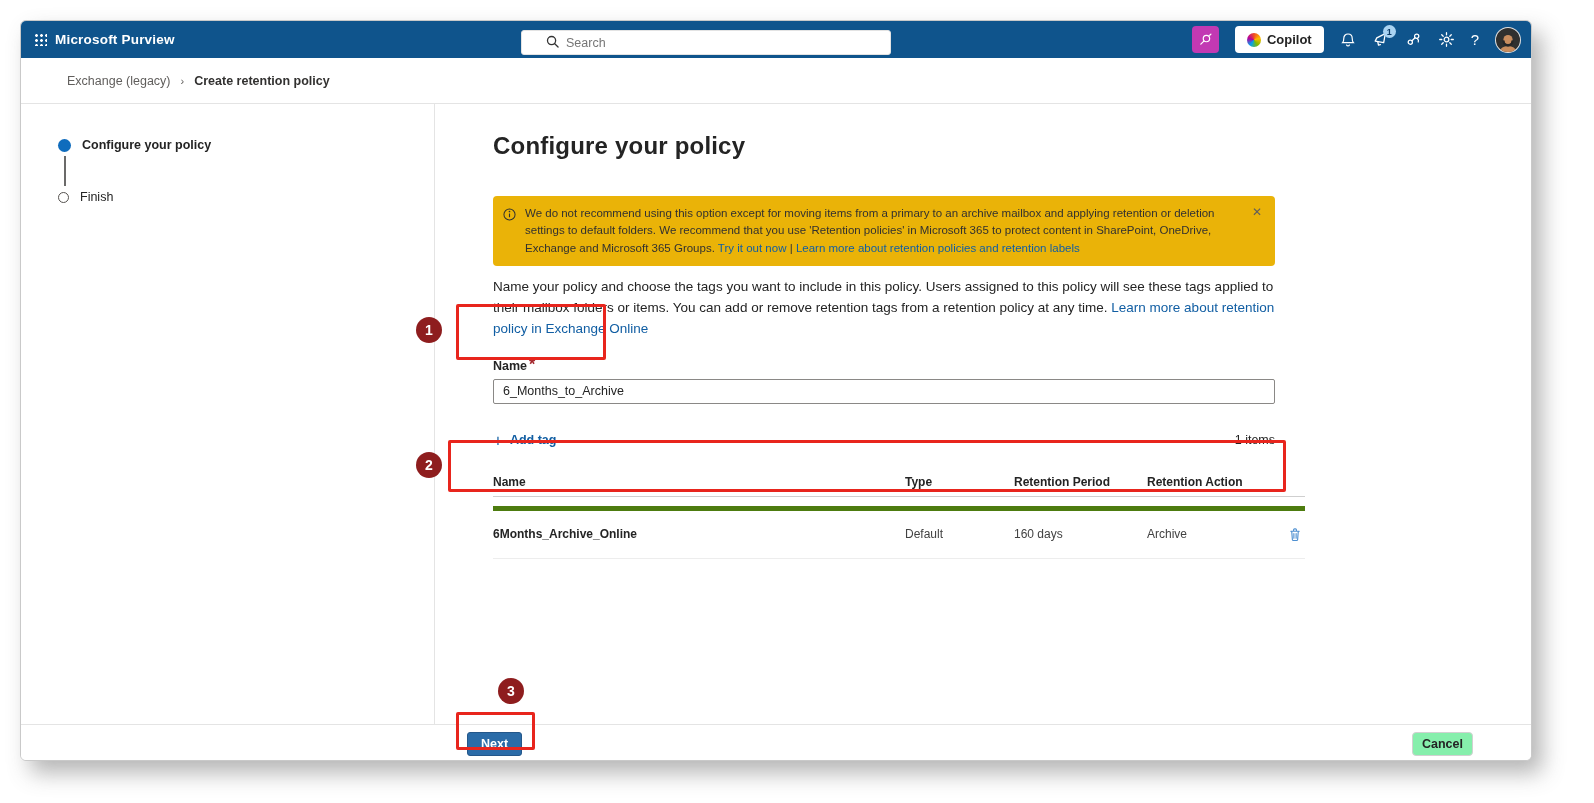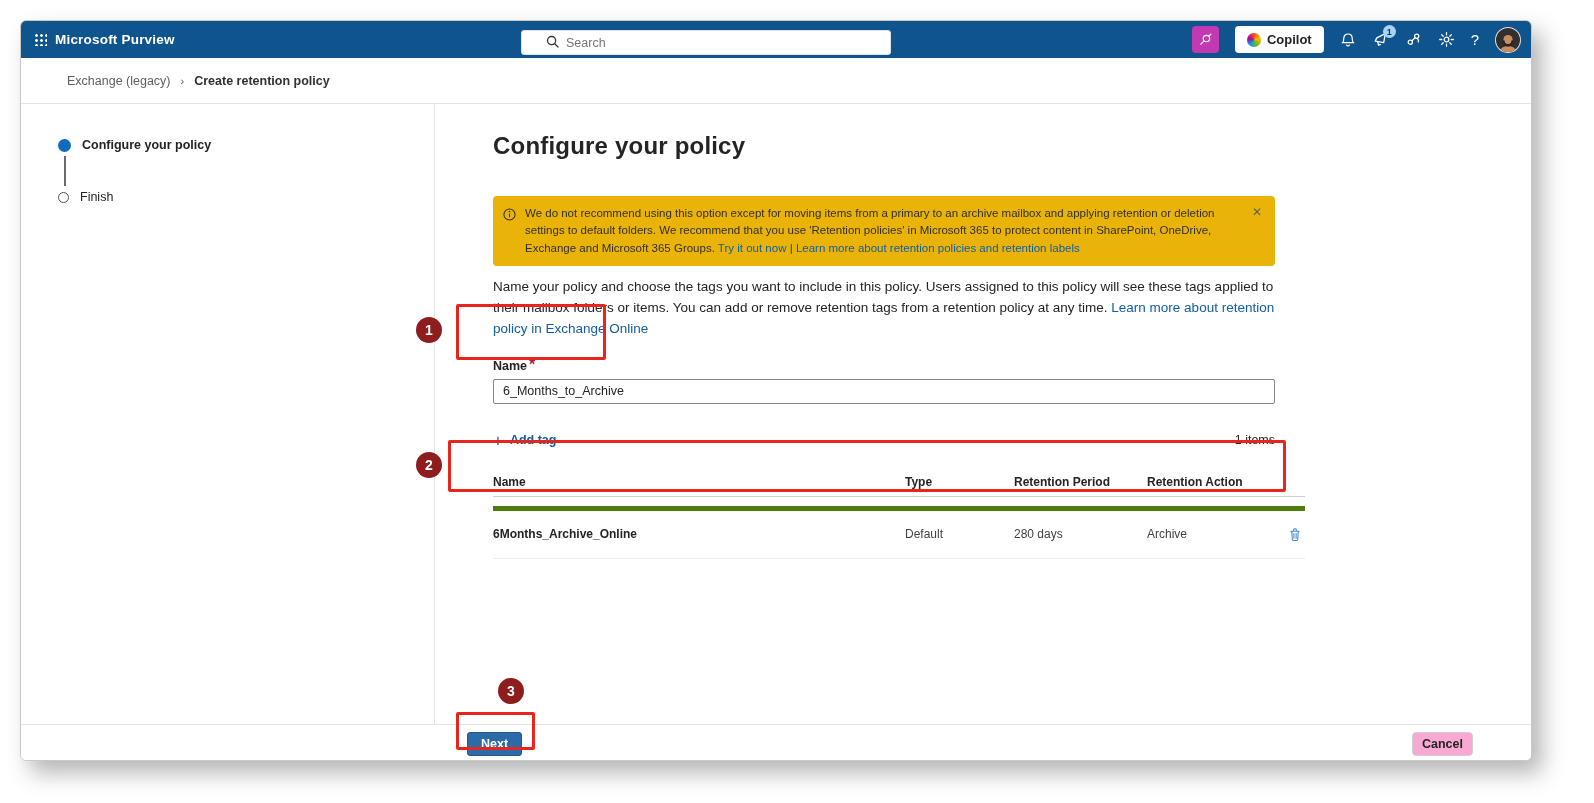--- a/index.html
+++ b/index.html
@@ -72,21 +72,21 @@
     color:#242424; padding-bottom:7px; border-bottom:1px solid #cfcfcf; }
   .t-row { display:grid; grid-template-columns: 412px 109px 133px 137px 1fr; align-items:center;
     margin-top:9px; border-top:5px solid #4d7c0f; border-bottom:1px solid #ededed; padding:16px 0; }
   .t-name { font-size:12px; font-weight:bold; color:#242424; }
   .t-cell { font-size:12px; color:#424242; }
   .t-del { display:flex; justify-content:center; cursor:pointer; }
   
   .footer { height:38px; border-top:1px solid #e4e4e4; position:relative; background:#fff; }
   .next-btn { position:absolute; left:446px; top:7px; width:55px; height:24px; background:#2B6CA8; color:#fff;
     border:1px solid #24578a; border-radius:3px; font-size:12.5px; font-weight:bold; cursor:pointer; font-family:"Liberation Sans",sans-serif; }
-  .cancel-btn { position:absolute; right:58px; top:7px; width:61px; height:24px; background:#f9a8d4; color:#242424;
+  .cancel-btn { position:absolute; right:58px; top:7px; width:61px; height:24px; background:#86efac; color:#242424;
     border:1px solid #d1d1d1; border-radius:4px; font-size:12.5px; font-weight:bold; cursor:pointer; font-family:"Liberation Sans",sans-serif; }
   
   .ann-circle { position:absolute; width:26px; height:26px; border-radius:50%; background:#8E1D1E;
     color:#fff; font-size:14px; font-weight:bold; display:flex; align-items:center; justify-content:center; z-index:30; }
   .ann-rect { position:absolute; border:3px solid #E8251D; border-radius:2px; z-index:25; pointer-events:none; }
   #rect1 { left:435px; top:283px; width:150px; height:56px; }
   #circ1 { left:395px; top:296px; }
   #rect2 { left:427px; top:419px; width:838px; height:52px; }
   #circ2 { left:395px; top:431px; }
   #rect3 { left:435px; top:691px; width:79px; height:38px; }
@@ -230,21 +230,21 @@
         <div class="t-head">
           <span>Name</span>
           <span>Type</span>
           <span>Retention Period</span>
           <span>Retention Action</span>
           <span></span>
         </div>
         <div class="t-row">
           <span class="t-name">6Months_Archive_Online</span>
           <span class="t-cell">Default</span>
-          <span class="t-cell">280 days</span>
+          <span class="t-cell">160 days</span>
           <span class="t-cell">Archive</span>
           <span class="t-del">
             <svg width="14" height="15" viewBox="0 0 14 16" fill="none" stroke="#4F90D1" stroke-width="1.2" stroke-linecap="round">
                 <path d="M2.5 4.5h9M5.5 4.5V3a1 1 0 0 1 1-1h1a1 1 0 0 1 1 1v1.5M3.5 4.5l.7 9a1 1 0 0 0 1 .9h3.6a1 1 0 0 0 1-.9l.7-9M5.8 7v5M8.2 7v5"></path>
               </svg>
           </span>
         </div>
       </div>
     </div>
   </div>

